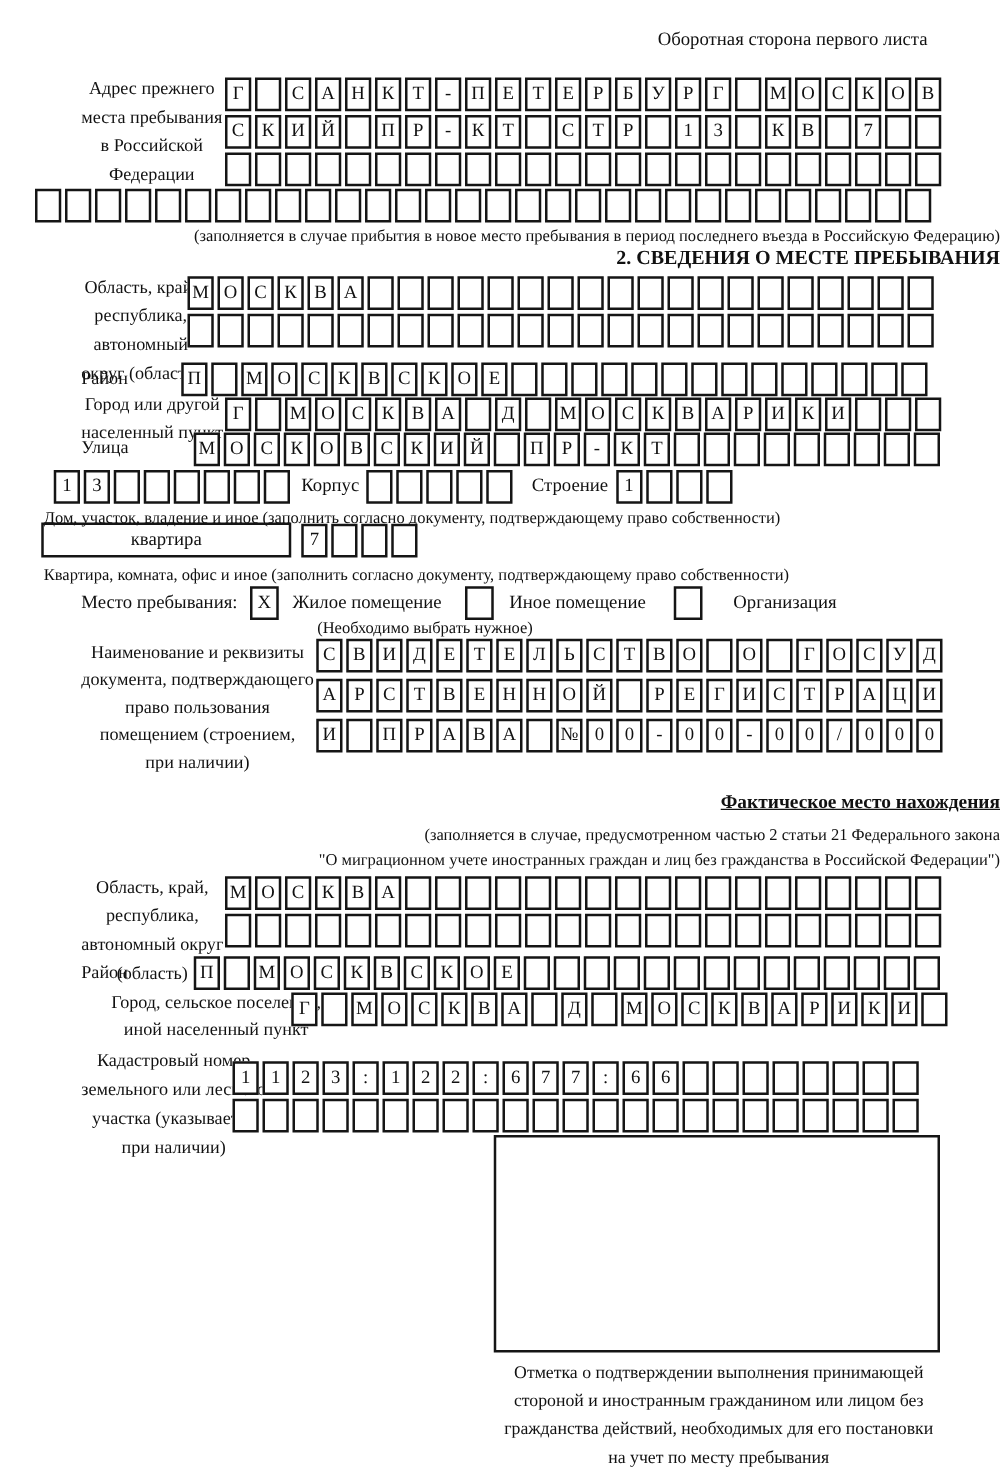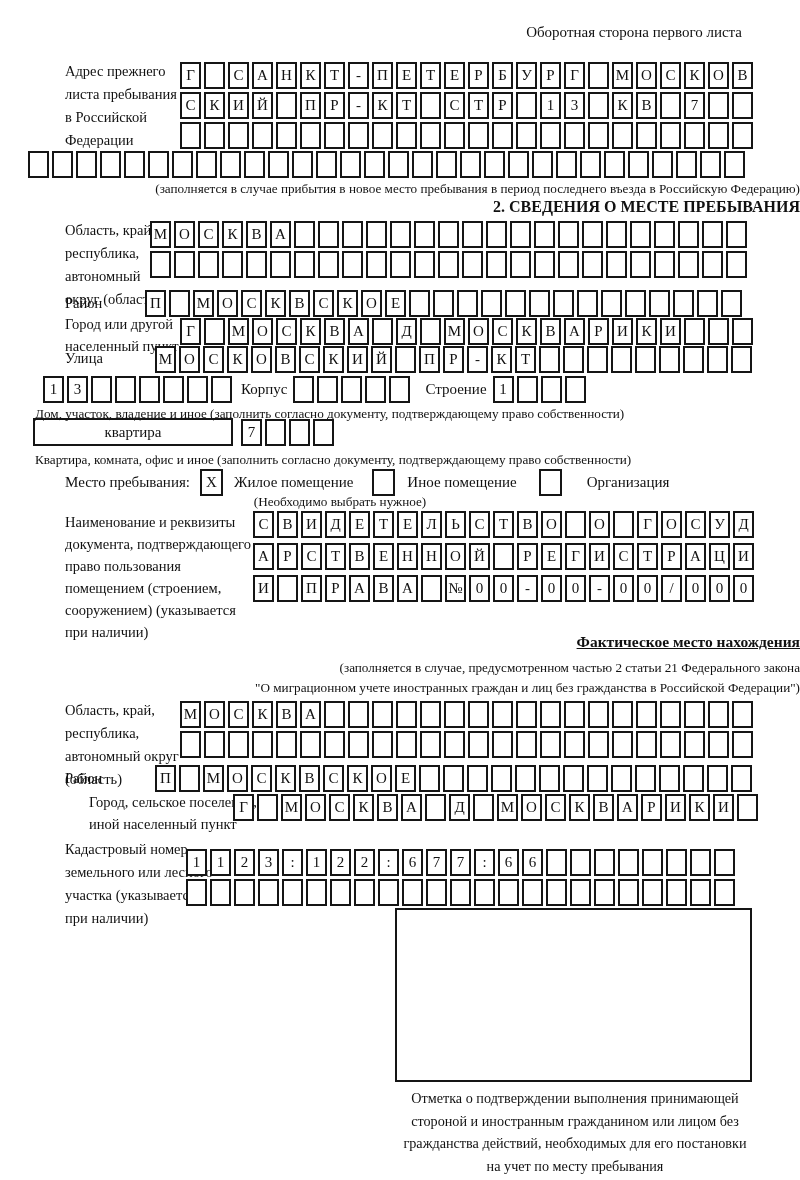--- a/index.html
+++ b/index.html
@@ -1,18 +1,18 @@
 <!DOCTYPE html>
 <html><head>
 <meta charset="utf-8">
 <style>
   html,body{margin:0;padding:0;background:#fff;}
   .page{position:relative;width:800px;height:1180px;background:#fff;overflow:hidden;
         font-family:"Liberation Serif","DejaVu Serif",serif;color:#111;}
-  .abs{position:absolute;}
+  .abs{position:absolute;text-align:center;}
   .hdr{font-size:15px;}
   .ttl{font-size:16px;font-weight:bold;}
   .lbl{font-size:14.5px;line-height:23px;}
   .note{font-size:13.2px;}
   .center{left:0;width:800px;text-align:right;}
   .cellrow{position:absolute;display:flex;}
   .cells-inline{display:flex;}
   .cell{flex:none;width:21px;height:27px;margin-right:3px;border:2px solid #151515;
         box-sizing:border-box;display:flex;align-items:center;justify-content:center;
         font-size:15px;line-height:1;background:#fff;}
@@ -25,21 +25,21 @@
 </style>
 </head>
 <body>
 
 <div class="page">
 
   <div class="abs hdr" style="top:24px;right:58px;">Оборотная сторона первого листа</div>
 
   <div class="abs lbl" style="left:65px;top:60px;">
     <div>Адрес прежнего</div>
-    <div>листа пребывания</div>
+    <div>места пребывания</div>
     <div>в Российской</div>
     <div>Федерации</div>
   </div>
   <div class="cellrow" style="left:180px;top:62px;">
       <span class="cell">Г</span>
       <span class="cell"></span>
       <span class="cell">С</span>
       <span class="cell">А</span>
       <span class="cell">Н</span>
       <span class="cell">К</span>
@@ -349,21 +349,20 @@
     <div class="cbox" style="margin-left:22px;"></div>
     <div style="margin-left:25px;">Организация</div>
   </div>
   <div class="abs note" style="left:180px;width:320px;text-align:center;top:494px;">(Необходимо выбрать нужное)</div>
 
   <div class="abs lbl" style="left:65px;top:511px;line-height:22px;">
     <div>Наименование и реквизиты</div>
     <div>документа, подтверждающего</div>
     <div>право пользования</div>
     <div>помещением (строением,</div>
-    <div>сооружением) (указывается</div>
     <div>при наличии)</div>
   </div>
   <div class="cellrow" style="left:253px;top:511px;">
       <span class="cell">С</span>
       <span class="cell">В</span>
       <span class="cell">И</span>
       <span class="cell">Д</span>
       <span class="cell">Е</span>
       <span class="cell">Т</span>
       <span class="cell">Е</span>

